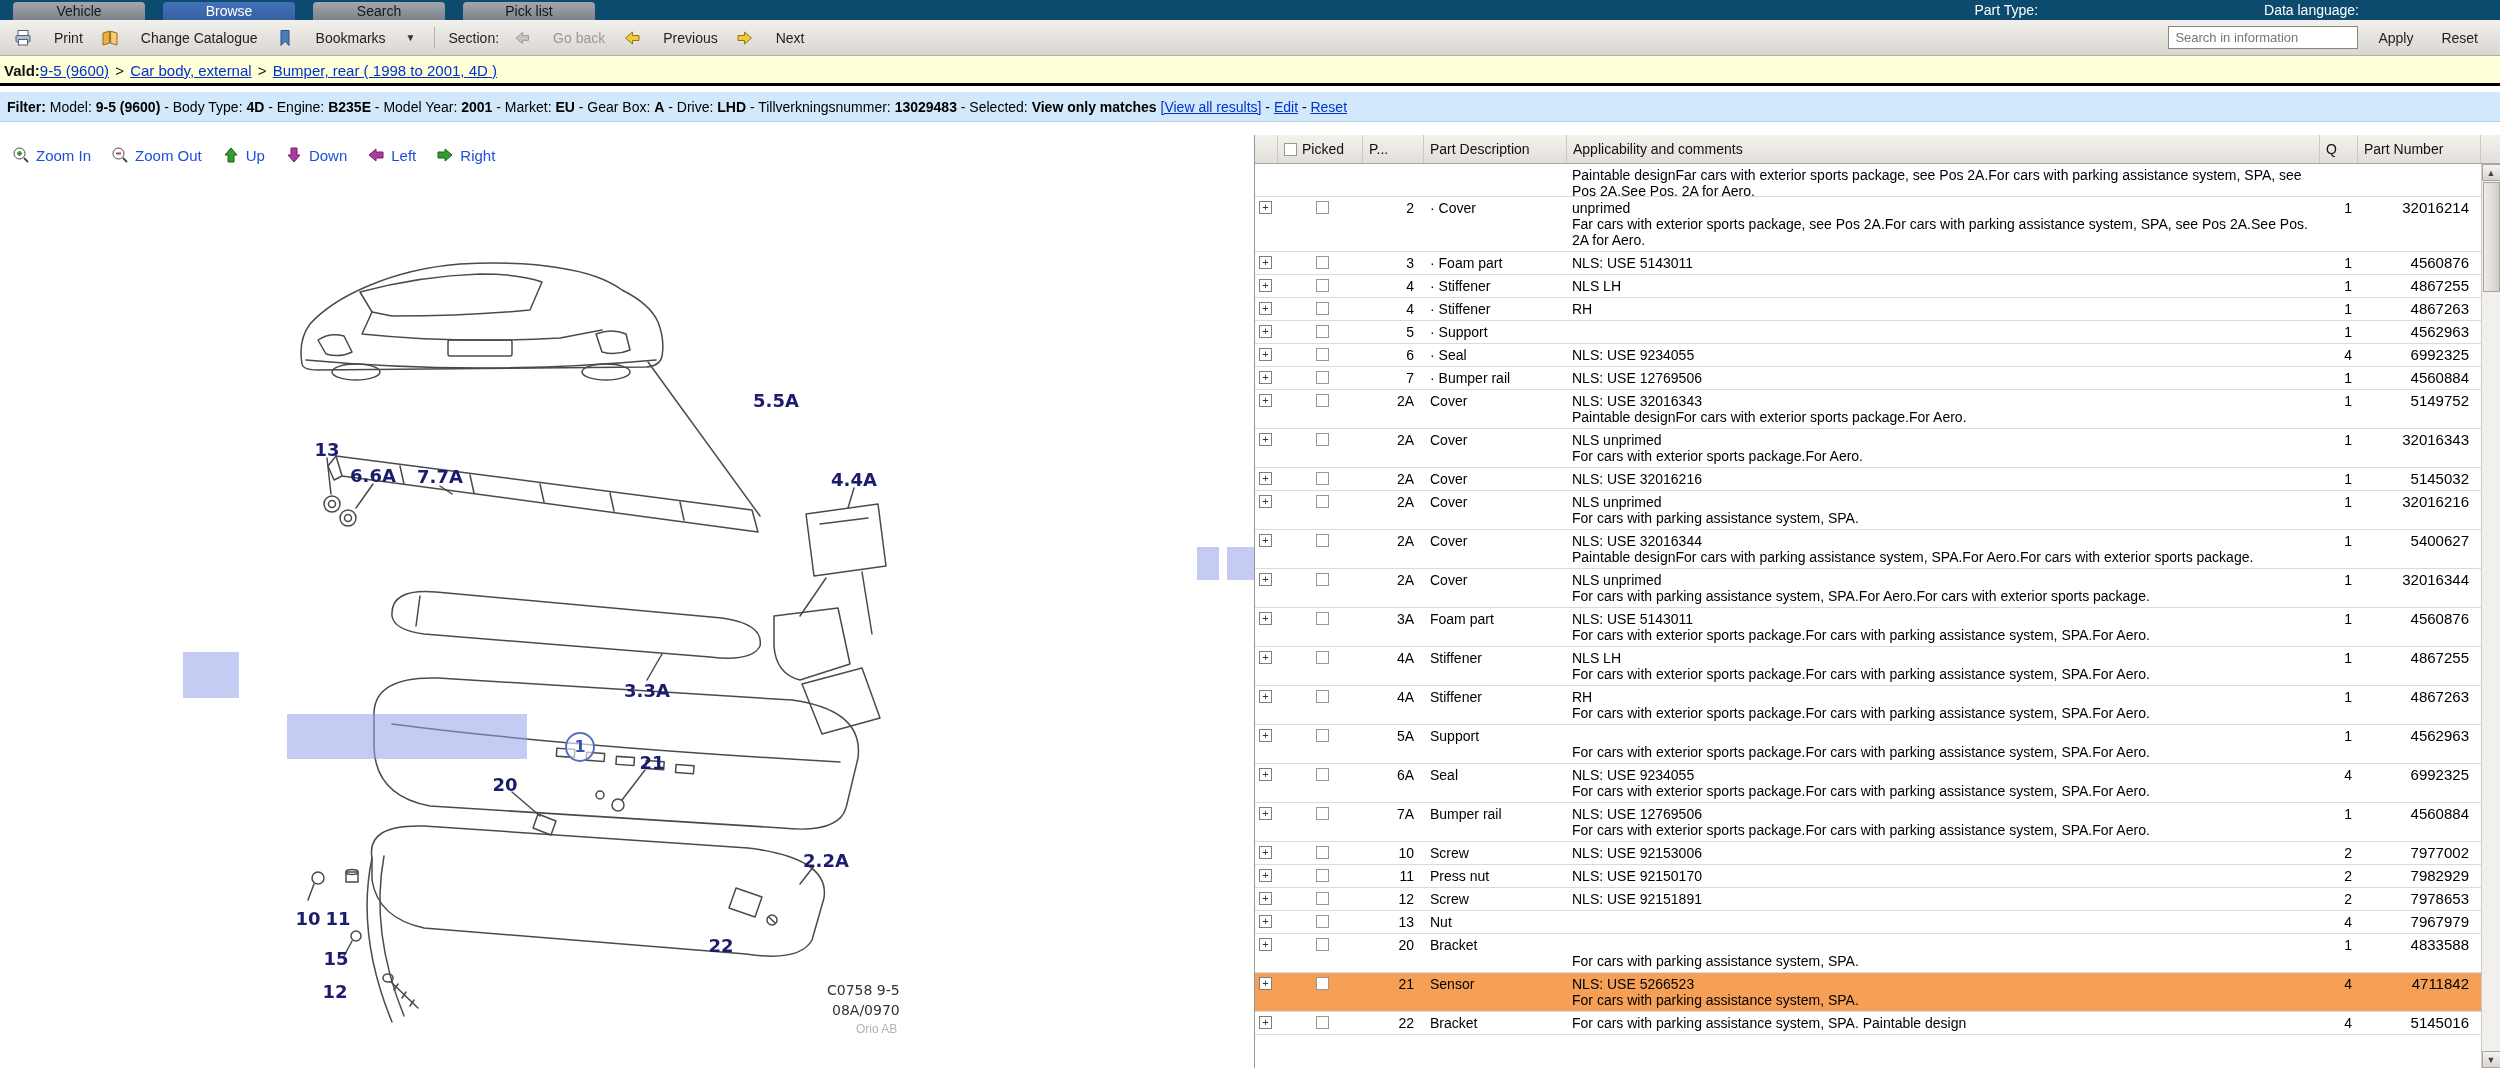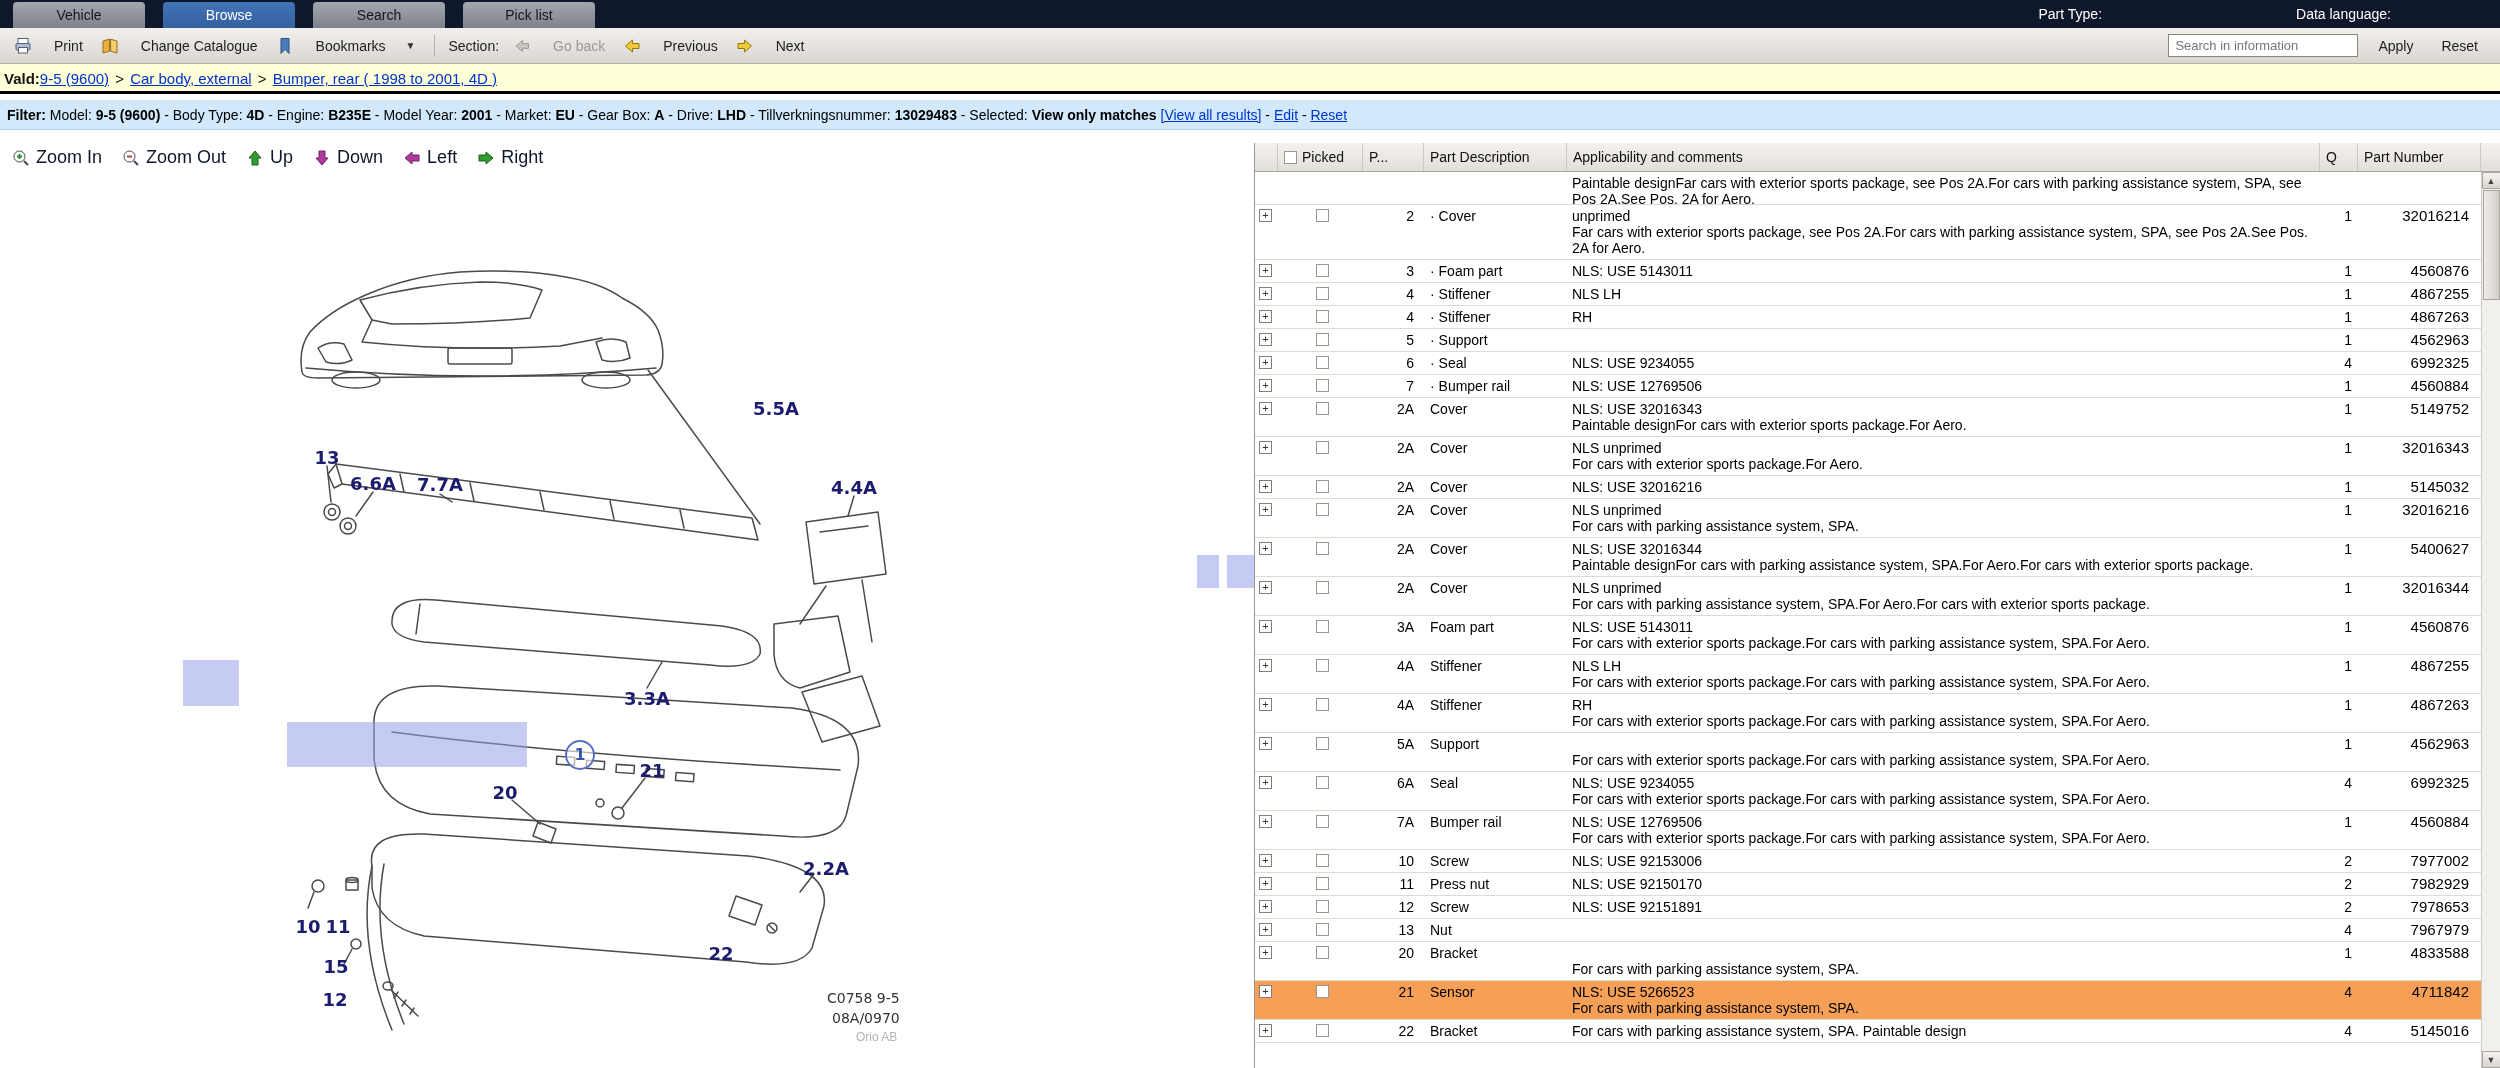--- a/index.html
+++ b/index.html
@@ -1,26 +1,26 @@
 <!DOCTYPE html>
 <html style="--highlight-orange: #f5a056; --link-blue: #0033cc; --breadcrumb-bg: #ffffd8; --filter-bg: #d2e9fb; --selection-blue: #96a0e8; --label-navy: #1c1c6e; --tab-active-bg: #4272b8;"><head>
 <meta charset="utf-8">
 <style>
   *{box-sizing:border-box;margin:0;padding:0}
   html,body{width:2500px;height:1068px;overflow:hidden;background:#fff;
     font-family:"Liberation Sans",sans-serif;}
   .app{width:2500px;height:1068px;display:flex;flex-direction:column;}
 
   
-  .tabbar{height:28px;background:#0f172a;display:flex;align-items:stretch;padding-left:4px;}
+  .tabbar{height:20px;background:#0c4a6e;display:flex;align-items:stretch;padding-left:4px;}
   .tab{min-width:132px;padding:0 16px;display:flex;align-items:center;justify-content:center;
     font-size:14px;color:#15171b;background:linear-gradient(#a2a6ad,#7e838b);
     margin:2px 9px 0 9px;border-radius:4px 4px 0 0;cursor:pointer;}
   .tab.active{background:linear-gradient(var(--tab-active-bg,#4272b8),#35619f);color:#fff;}
-  .tab-right{margin-left:auto;display:flex;align-items:center;gap:9px;color:#fff;font-size:14px;}
+  .tab-right{margin-left:auto;display:flex;align-items:center;gap:25px;padding-right:16px;color:#fff;font-size:14px;}
   .combo{background:#fff;border:1px solid #5c5c5c;height:18px;display:flex;align-items:flex-end;
     font-size:13px;color:#000;padding-left:6px;min-width:176px;justify-content:space-between;margin-top:48px;}
   .combo .combo-btn{width:17px;height:16px;background:#d6d3cd;border-left:1px solid #888;
     display:flex;align-items:center;justify-content:center;font-size:9px;color:#333;}
   .combo.plain{min-width:100px;padding-right:8px;}
 
   
   .toolbar{height:36px;background:linear-gradient(#f2f0ec,#d9d6d0);border-bottom:1px solid #b3b0aa;
     display:flex;align-items:center;padding:0 6px;font-size:14px;color:#222;}
   .tgroup{display:flex;align-items:center;gap:2px;}
@@ -40,21 +40,21 @@
   .lnk{color:var(--link-blue,#0033cc);text-decoration:underline;cursor:pointer;}
   .bc-sep{margin:0 2px;}
   .spacer1{height:6px;background:#fff;}
   .spacer2{height:13px;background:#fff;}
   .filterbar{height:30px;line-height:30px;background:var(--filter-bg,#d2e9fb);
     border-bottom:1px solid #b3d2e8;padding:0 7px;font-size:14px;color:#000;white-space:nowrap;overflow:hidden;}
 
   
   .main{flex:1;display:flex;min-height:0;}
   .left-pane{width:1255px;border-right:1px solid #9a9792;display:flex;flex-direction:column;background:#fff;}
-  .zoom-toolbar{height:29px;display:flex;align-items:center;gap:20px;padding:0 12px;font-size:18px;color:#0f172a;}
+  .zoom-toolbar{height:29px;display:flex;align-items:flex-end;gap:20px;padding:0 12px;font-size:15px;color:#1d4ed8;}
   .zbtn{display:flex;align-items:center;gap:6px;cursor:pointer;white-space:nowrap;}
   .diagram-area{flex:1;position:relative;overflow:hidden;}
   .exploded{position:absolute;left:0;top:0;pointer-events:none;}
   .dlabel{position:absolute;transform:translate(-50%,-50%);font-size:18px;font-weight:bold;
     color:var(--label-navy,#1c1c6e);font-family:"DejaVu Sans",sans-serif;cursor:pointer;white-space:nowrap;}
   .dlabel.circled{width:30px;height:30px;border:2px solid #5570c0;border-radius:50%;line-height:26px;
     text-align:center;color:#3355aa;font-size:16px;background:rgba(255,255,255,.6);}
   .hl{position:absolute;background:var(--selection-blue,#96a0e8);opacity:.55;}
   .dwg-num,.dwg-sheet{position:absolute;font-size:14px;color:#333;font-family:"DejaVu Sans",sans-serif;}
   .dwg-num{left:827px;top:818px;}

